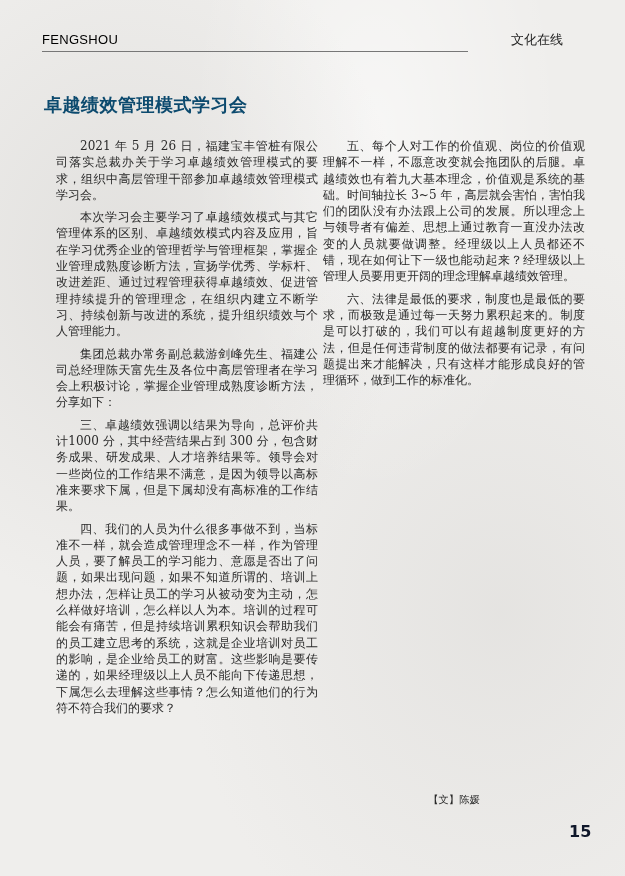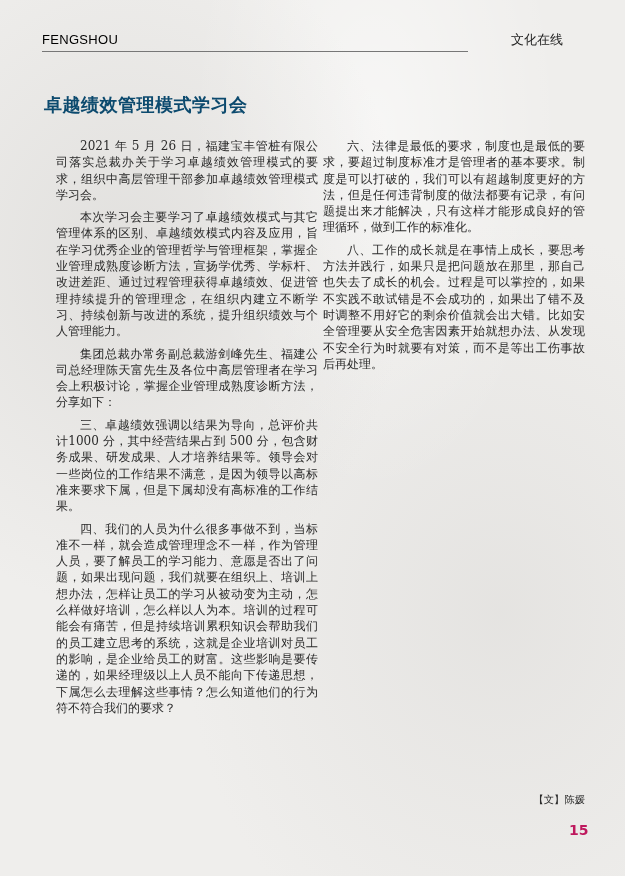--- a/index.html
+++ b/index.html
@@ -14,39 +14,39 @@
     color:#2a2a2a;
   }
   .brand { position:absolute; left:42px; top:32px; font-family:"Liberation Sans", sans-serif; font-size:13px; letter-spacing:0.3px; color:#000000; }
   .section { position:absolute; right:157px; top:31px; font-family:"DejaVu Sans", sans-serif; font-size:13px; color:#1e1e1e; }
   .rule { position:absolute; left:42px; top:51px; width:426px; height:1px; background:#777; }
   .title { position:absolute; left:44px; top:93px; font-family:Liberation Sans, sans-serif; font-size:18px; font-weight:bold; color:#0c4a6e; letter-spacing:0.5px; }
   .col { position:absolute; top:138px; width:262px; font-size:12px; line-height:16.3px; text-align:justify; }
   .col.left { left:56px; }
   .col.right { left:323px; }
   .col p { margin:0 0 6px 0; text-indent:2em; }
-  .byline { position:absolute; left:323px; top:793px; width:262px; text-align:right; font-size:10.3px; }
-  .pagenum { position:absolute; left:569px; top:822px; font-family:"DejaVu Sans", sans-serif; font-size:14px; font-weight:bold; color:#be185d; }
+  .byline { position:absolute; left:323px; top:793px; width:262px; text-align:center; font-size:10.3px; }
+  .pagenum { position:absolute; left:569px; top:822px; font-family:"DejaVu Sans", sans-serif; font-size:16px; font-weight:bold; color:#0f172a; }
 </style>
 </head>
 <body>
 
 <div class="brand">FENGSHOU</div>
 <div class="section" style="left:511px; right:auto;">文化在线</div>
 <div class="rule" style="width:426px;"></div>
 
 <div class="title">卓越绩效管理模式学习会</div>
 
 <div class="col left">
   <p>2021 年 5 月 26 日，福建宝丰管桩有限公司落实总裁办关于学习卓越绩效管理模式的要求，组织中高层管理干部参加卓越绩效管理模式学习会。</p>
   <p>本次学习会主要学习了卓越绩效模式与其它管理体系的区别、卓越绩效模式内容及应用，旨在学习优秀企业的管理哲学与管理框架，掌握企业管理成熟度诊断方法，宣扬学优秀、学标杆、改进差距、通过过程管理获得卓越绩效、促进管理持续提升的管理理念，在组织内建立不断学习、持续创新与改进的系统，提升组织绩效与个人管理能力。</p>
   <p>集团总裁办常务副总裁游剑峰先生、福建公司总经理陈天富先生及各位中高层管理者在学习会上积极讨论，掌握企业管理成熟度诊断方法，分享如下：</p>
-  <p>三、卓越绩效强调以结果为导向，总评价共计1000 分，其中经营结果占到 500 分，包含财务成果、研发成果、人才培养结果等。领导会对一些岗位的工作结果不满意，是因为领导以高标准来要求下属，但是下属却没有高标准的工作结果。</p>
-  <p>四、我们的人员为什么很多事做不到，当标准不一样，就会造成管理理念不一样，作为管理人员，要了解员工的学习能力、意愿是否出了问题，如果出现问题，我们就要在组织上、培训上想办法，怎样让员工的学习从被动变为主动，怎么样做好培训，怎么样以人为本。培训的过程可能会有痛苦，但是持续培训累积知识会帮助我们的员工建立思考的系统，这就是企业培训对员工的影响，是企业给员工的财富。这些影响是要传递的，如果经理级以上人员不能向下传递思想，下属怎么去理解这些事情？怎么知道他们的行为符不符合我们的要求？</p>
+  <p>三、卓越绩效强调以结果为导向，总评价共计1000 分，其中经营结果占到 300 分，包含财务成果、研发成果、人才培养结果等。领导会对一些岗位的工作结果不满意，是因为领导以高标准来要求下属，但是下属却没有高标准的工作结果。</p>
+  <p>四、我们的人员为什么很多事做不到，当标准不一样，就会造成管理理念不一样，作为管理人员，要了解员工的学习能力、意愿是否出了问题，如果出现问题，如果不知道所谓的、培训上想办法，怎样让员工的学习从被动变为主动，怎么样做好培训，怎么样以人为本。培训的过程可能会有痛苦，但是持续培训累积知识会帮助我们的员工建立思考的系统，这就是企业培训对员工的影响，是企业给员工的财富。这些影响是要传递的，如果经理级以上人员不能向下传递思想，下属怎么去理解这些事情？怎么知道他们的行为符不符合我们的要求？</p>
 </div>
 
 <div class="col right">
-  <p>六、法律是最低的要求，制度也是最低的要求，要超过制度标准才是管理者的基本要求。制度是可以打破的，我们可以有超越制度更好的方法，但是任何违背制度的做法都要有记录，有问题提出来才能解决，只有这样才能形成良好的管理循环，做到工作的标准化。</p>
-  <p>八、工作的成长就是在事情上成长，要思考方法并践行，如果只是把问题放在那里，那自己也失去了成长的机会。过程是可以掌控的，如果不实践不敢试错是不会成功的，如果出了错不及时调整不用好它的剩余价值就会出大错。比如安全管理要从安全危害因素开始就想办法、从发现不安全行为时就要有对策，而不是等出工伤事故后再处理。</p>
+  <p>五、每个人对工作的价值观、岗位的价值观理解不一样，不愿意改变就会拖团队的后腿。卓越绩效也有着九大基本理念，价值观是系统的基础。时间轴拉长 3~5 年，高层就会害怕，害怕我们的团队没有办法跟上公司的发展。所以理念上与领导者有偏差、思想上通过教育一直没办法改变的人员就要做调整。经理级以上人员都还不错，现在如何让下一级也能动起来？经理级以上管理人员要用更开阔的理念理解卓越绩效管理。</p>
+  <p>六、法律是最低的要求，制度也是最低的要求，而极致是通过每一天努力累积起来的。制度是可以打破的，我们可以有超越制度更好的方法，但是任何违背制度的做法都要有记录，有问题提出来才能解决，只有这样才能形成良好的管理循环，做到工作的标准化。</p>
 </div>
 
 <div class="byline">【文】陈媛</div>
 <div class="pagenum">15</div>
 
 </body></html>

